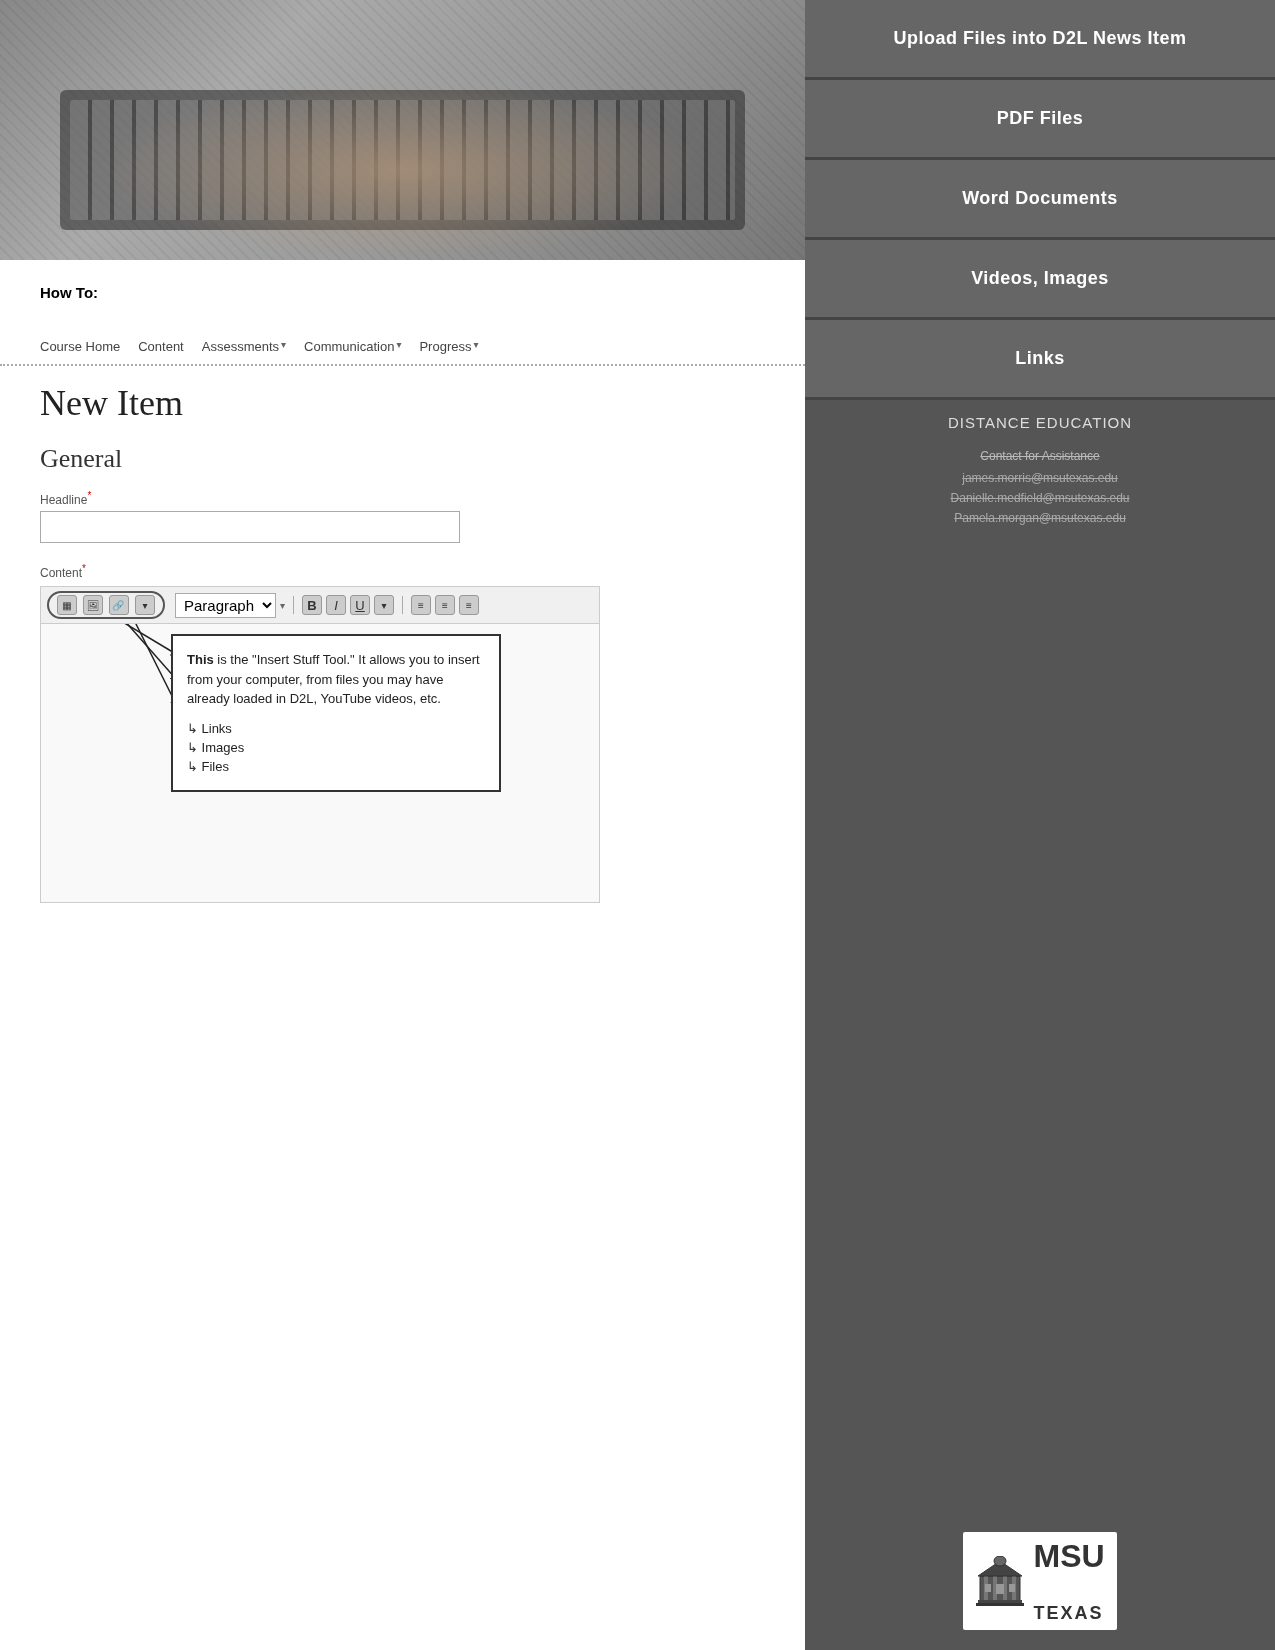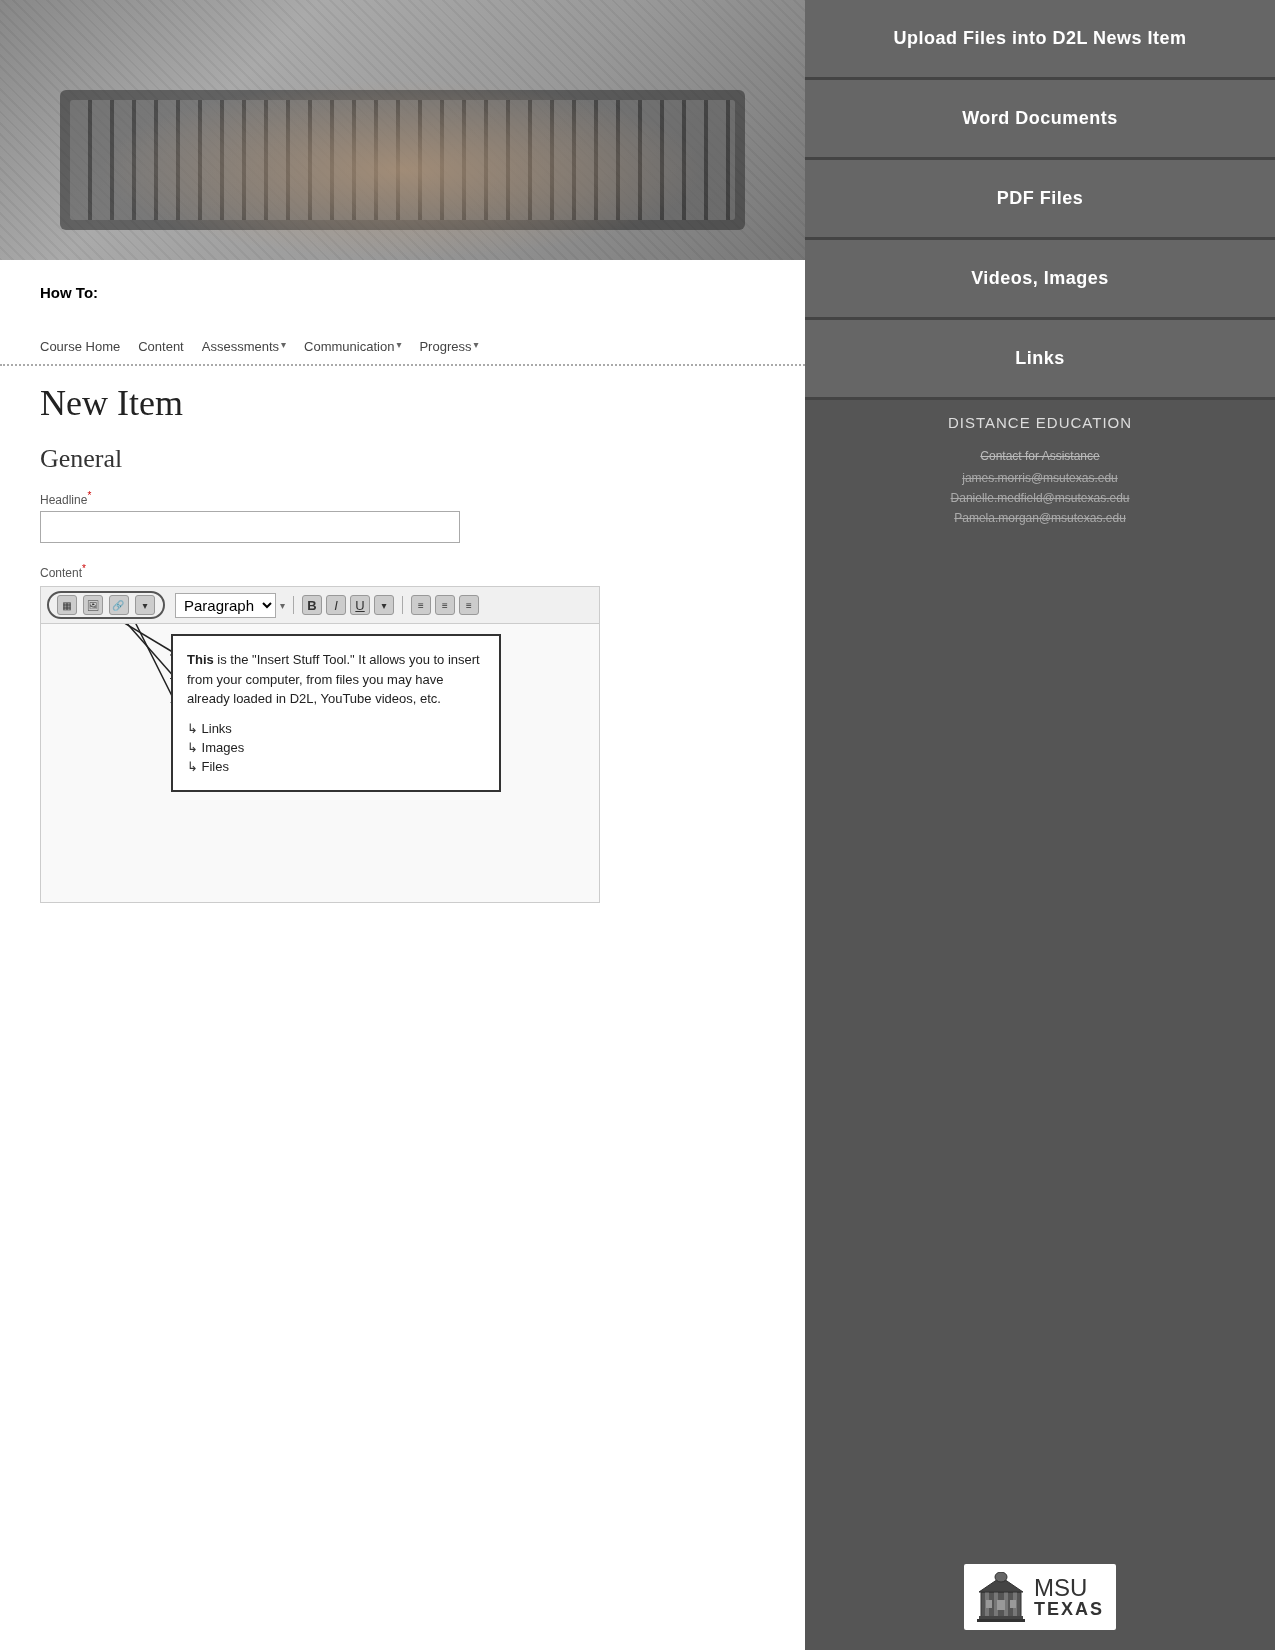--- a/index.html
+++ b/index.html
@@ -328,33 +328,34 @@
     }
     .msu-building-icon {
       width: 50px;
       height: 50px;
     }
     .msu-text-block {
       display: flex;
       flex-direction: column;
     }
     .msu-text-msu {
-      font-size: 24px;
-      font-weight: normal;
+      font-size: 32px;
+      font-weight: bold;
       color: #333;
       line-height: 1;
       font-family: Arial, sans-serif;
     }
     .msu-text-texas {
       font-size: 18px;
       font-weight: bold;
       color: #333;
       line-height: 1;
       font-family: Arial, sans-serif;
       letter-spacing: 2px;
+      margin-top: 32px;
     }
 
     .editor-outer {
       position: relative;
       width: 560px;
     }
   </style>
 </head>
 <body>
 
@@ -483,25 +484,25 @@
   </div>
 </div>
 
 <div class="sidebar">
 
   <div class="sidebar-menu-item">
     <span>Upload Files into D2L News Item</span>
   </div>
 
   <div class="sidebar-menu-item">
+    <span>PDF Files</span>
+  </div>
+
+  <div class="sidebar-menu-item">
     <span>Word Documents</span>
-  </div>
-
-  <div class="sidebar-menu-item">
-    <span>PDF Files</span>
   </div>
 
   <div class="sidebar-menu-item">
     <span>Videos, Images</span>
   </div>
 
   <div class="sidebar-menu-item">
     <span>Links</span>
   </div>
 

